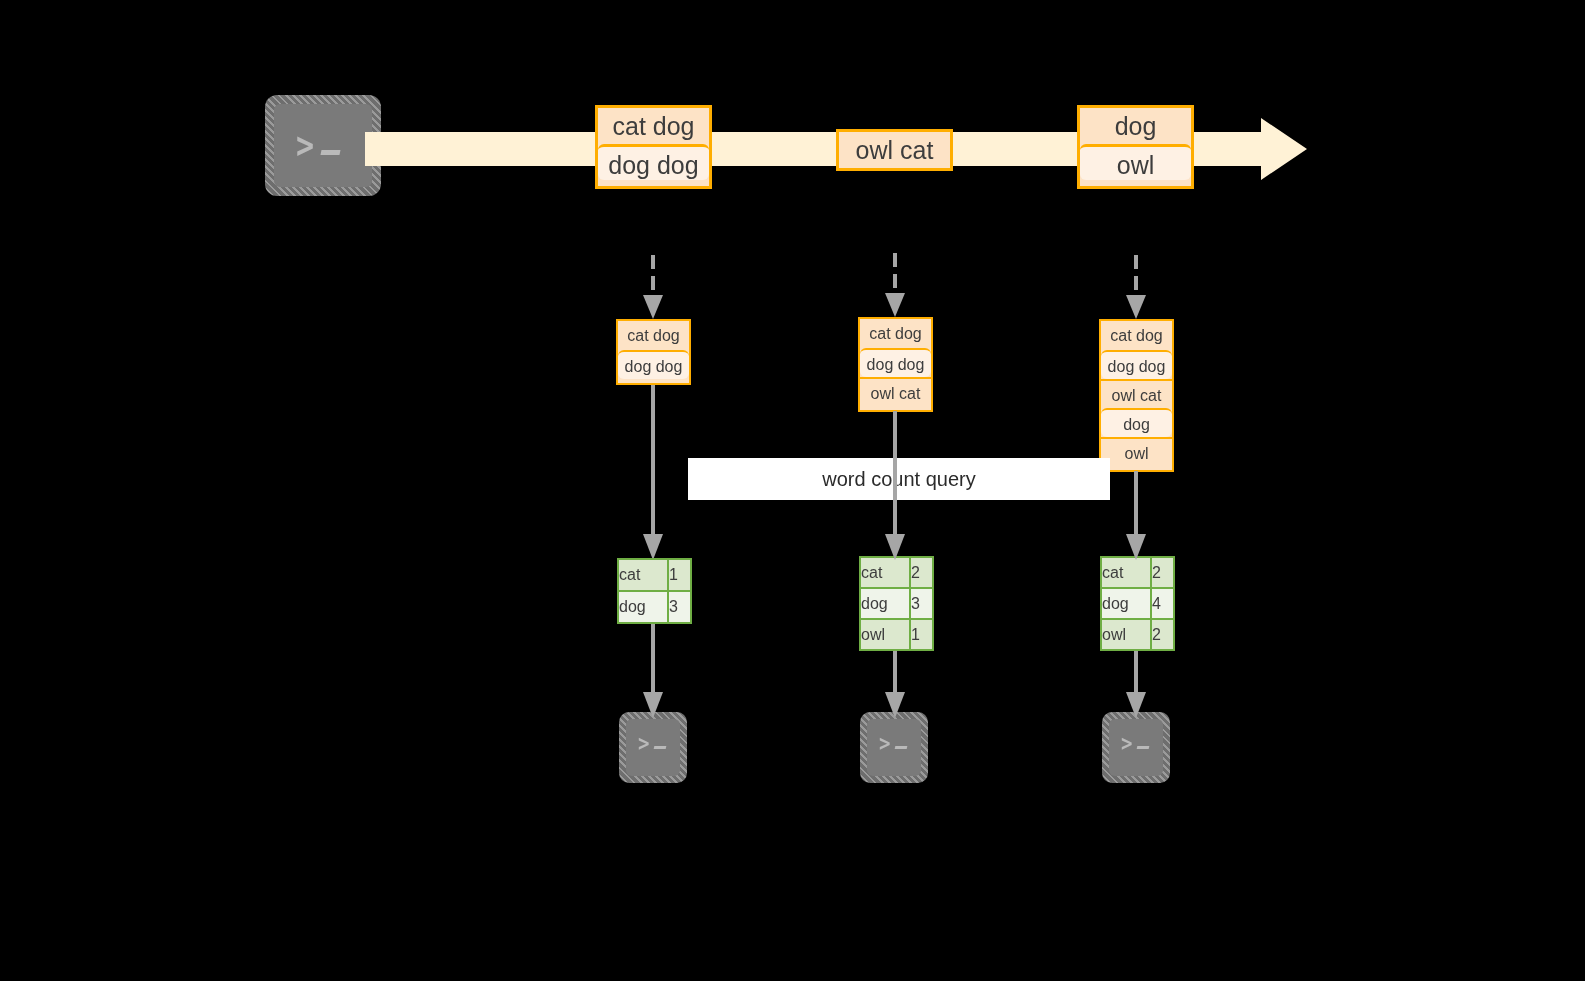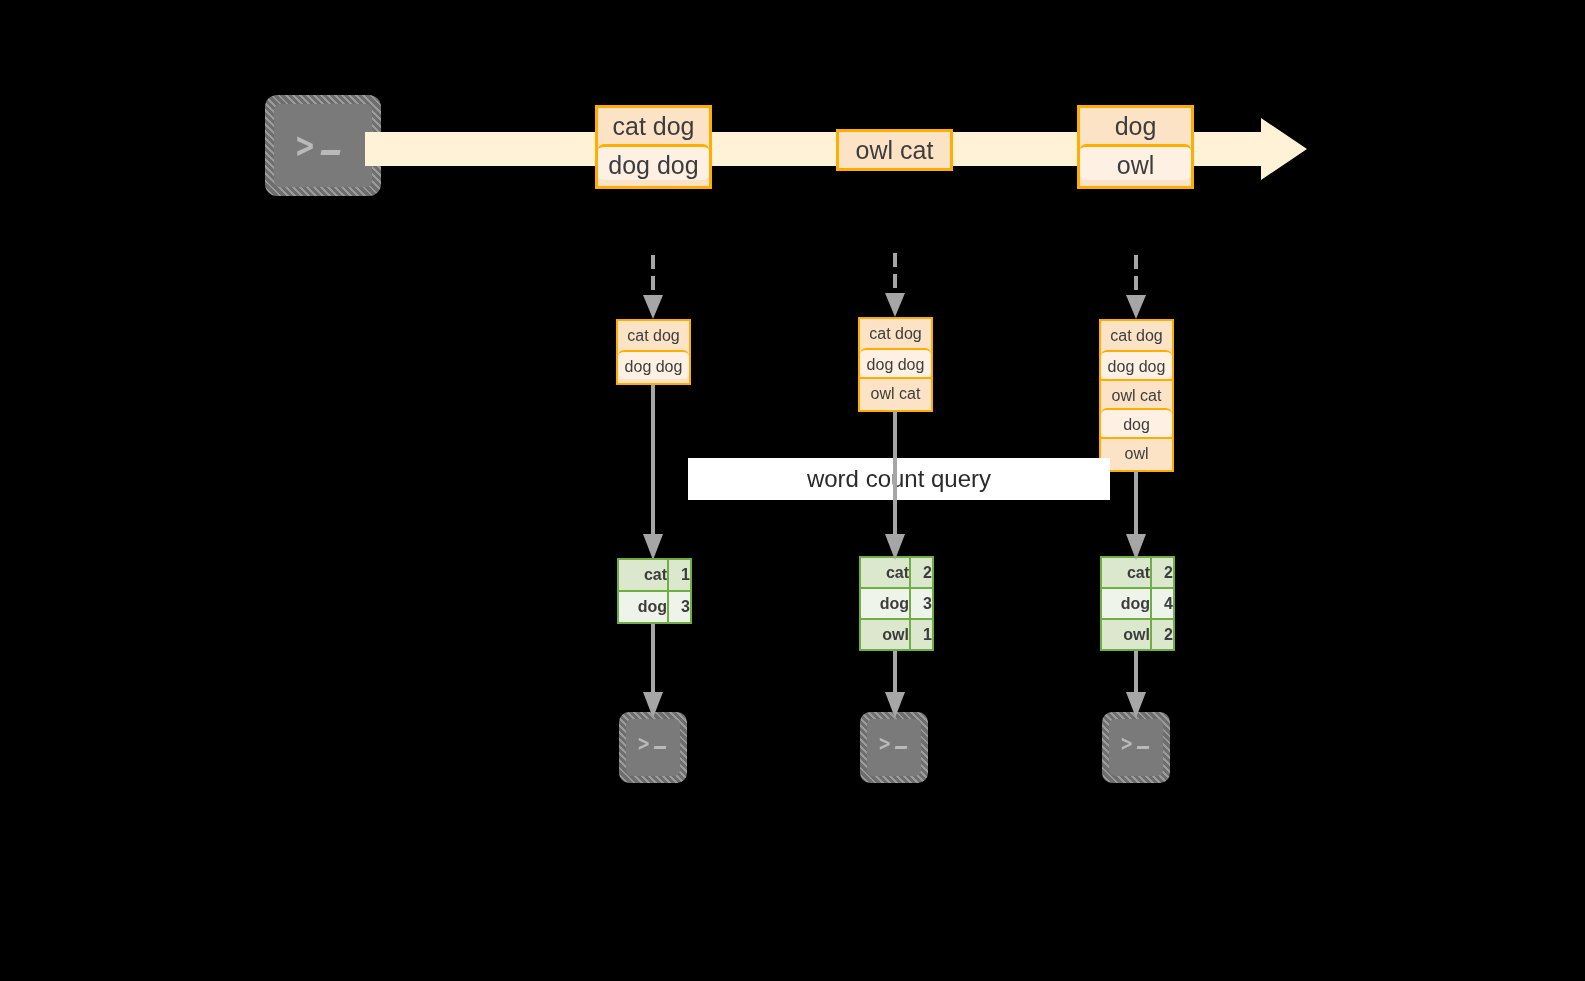--- a/index.html
+++ b/index.html
@@ -115,24 +115,23 @@
   }
   .res-row { display: table-row; }
   .res-row + .res-row .res-cell { border-top: 2px solid #6FAE44; }
   .res-cell {
     display: table-cell;
     box-sizing: border-box;
     font-size: 16px;
     line-height: 29px;
     height: 29px;
     color: #3d3d3d;
-    text-align: right;
+    text-align: left;
     vertical-align: middle;
     white-space: nowrap;
-    font-weight: bold;
   }
   .res-cell.word { width: 48px; }
   .res-cell.count { width: 23px; border-left: 2px solid #6FAE44; }
   .res-row.shade-a .res-cell { background: #DCE8CE; }
   .res-row.shade-b .res-cell { background: #EFF4EA; }
 
   
   .connector {
     position: absolute;
     z-index: 2;
@@ -142,21 +141,21 @@
   .query-banner {
     position: absolute;
     background: #FFFFFF;
     color: #2b2b2b;
     text-align: center;
     white-space: nowrap;
     z-index: 6;
   }
   .query-banner span {
     display: block;
-    font-size: 24px;
+    font-size: 20px;
     line-height: 42px;
   }
 </style>
 </head>
 <body>
 
 <div id="canvas">
 
   <svg class="stream-arrow" style="left:365px; top:118px; width:945px; height:62px; z-index:1;" viewBox="0 0 945 62">
     <path d="M 0 14 L 896 14 L 896 0 L 942 31 L 896 62 L 896 48 L 0 48 Z" fill="#FFF2D6"></path>

